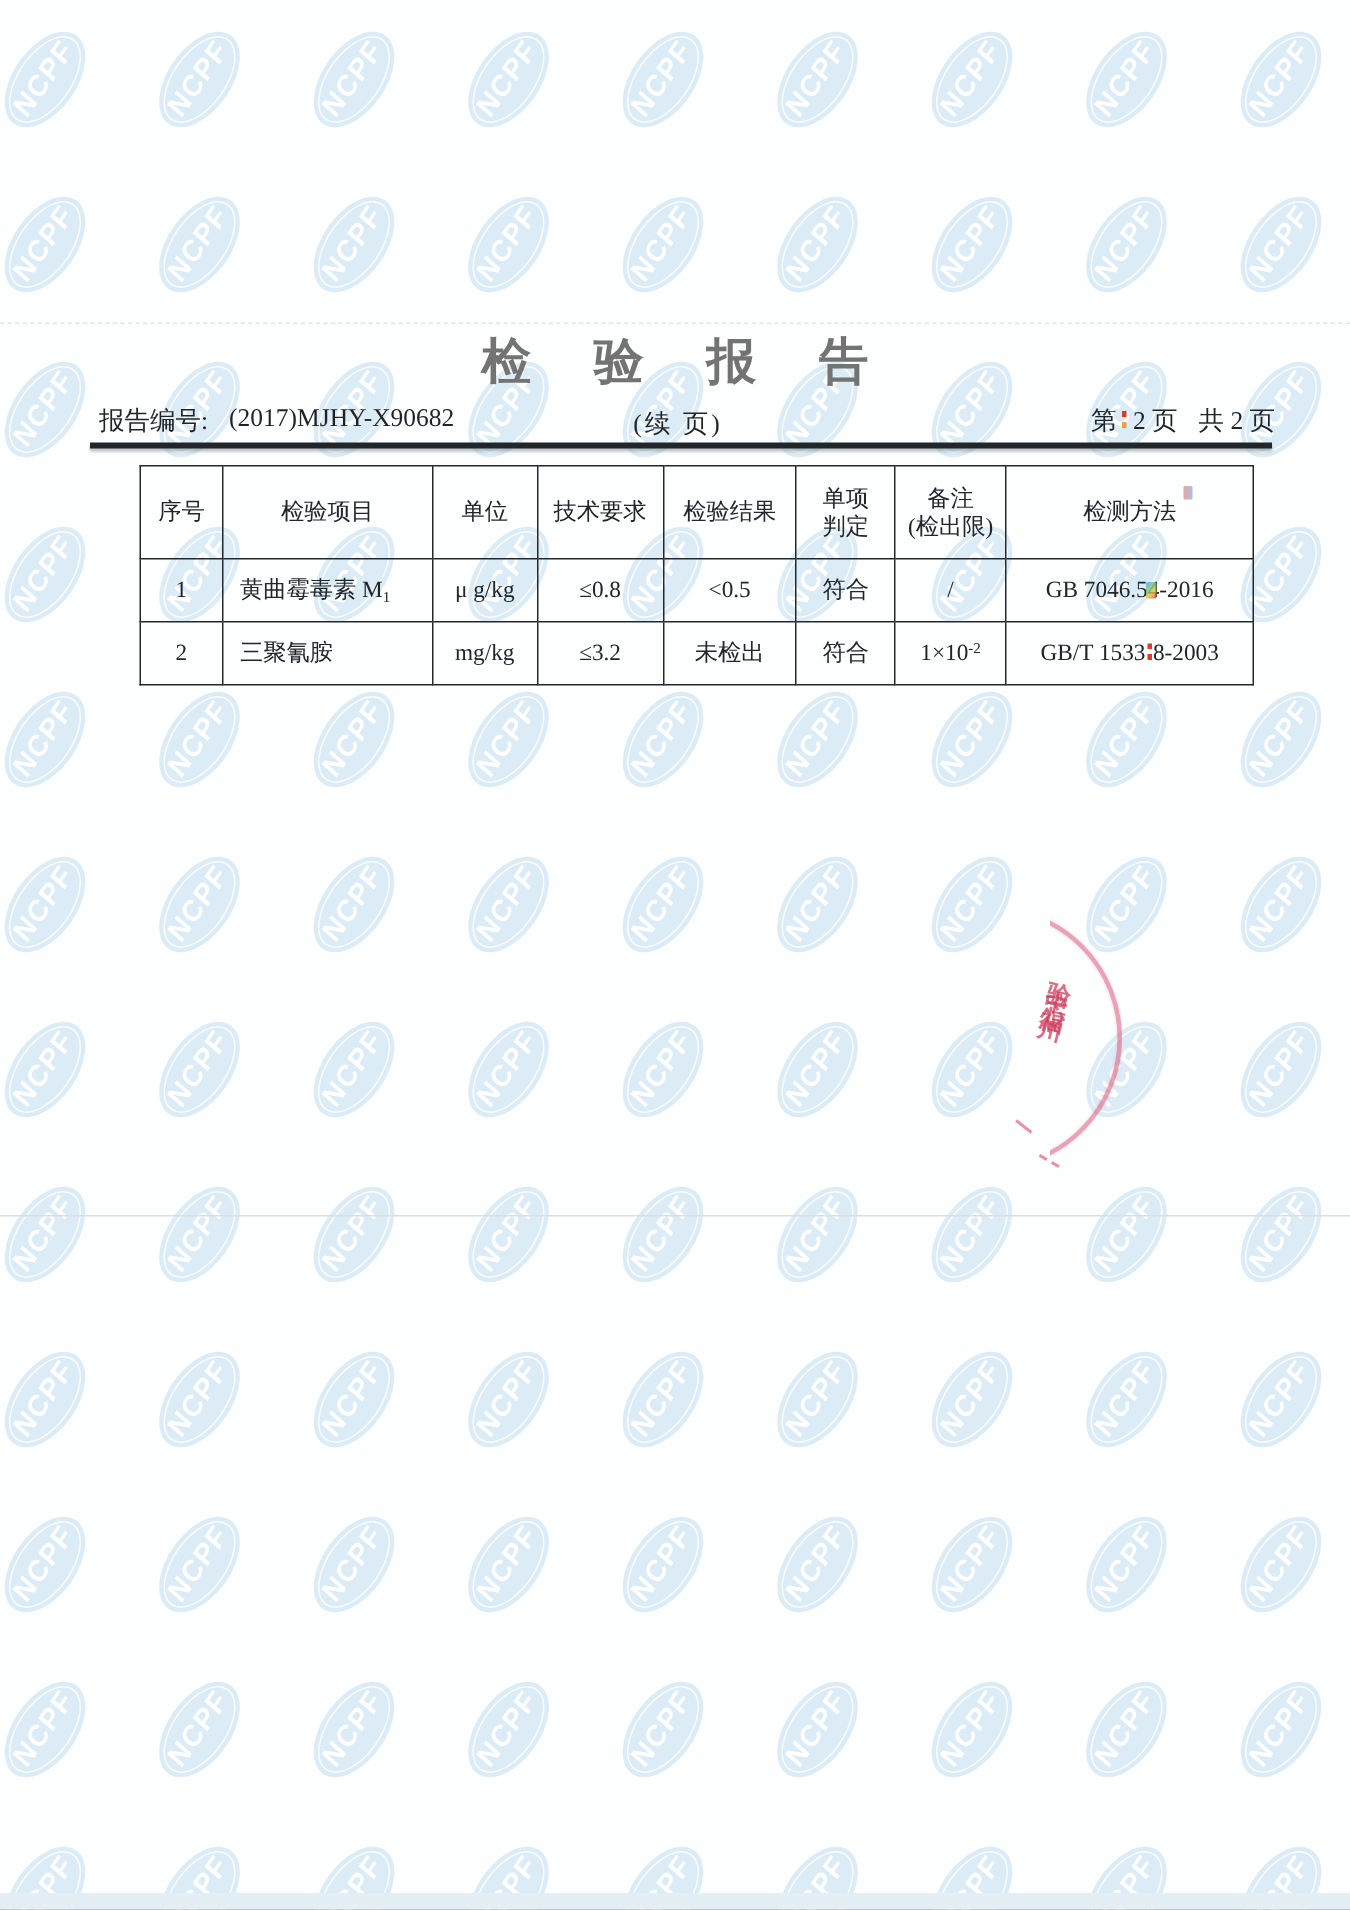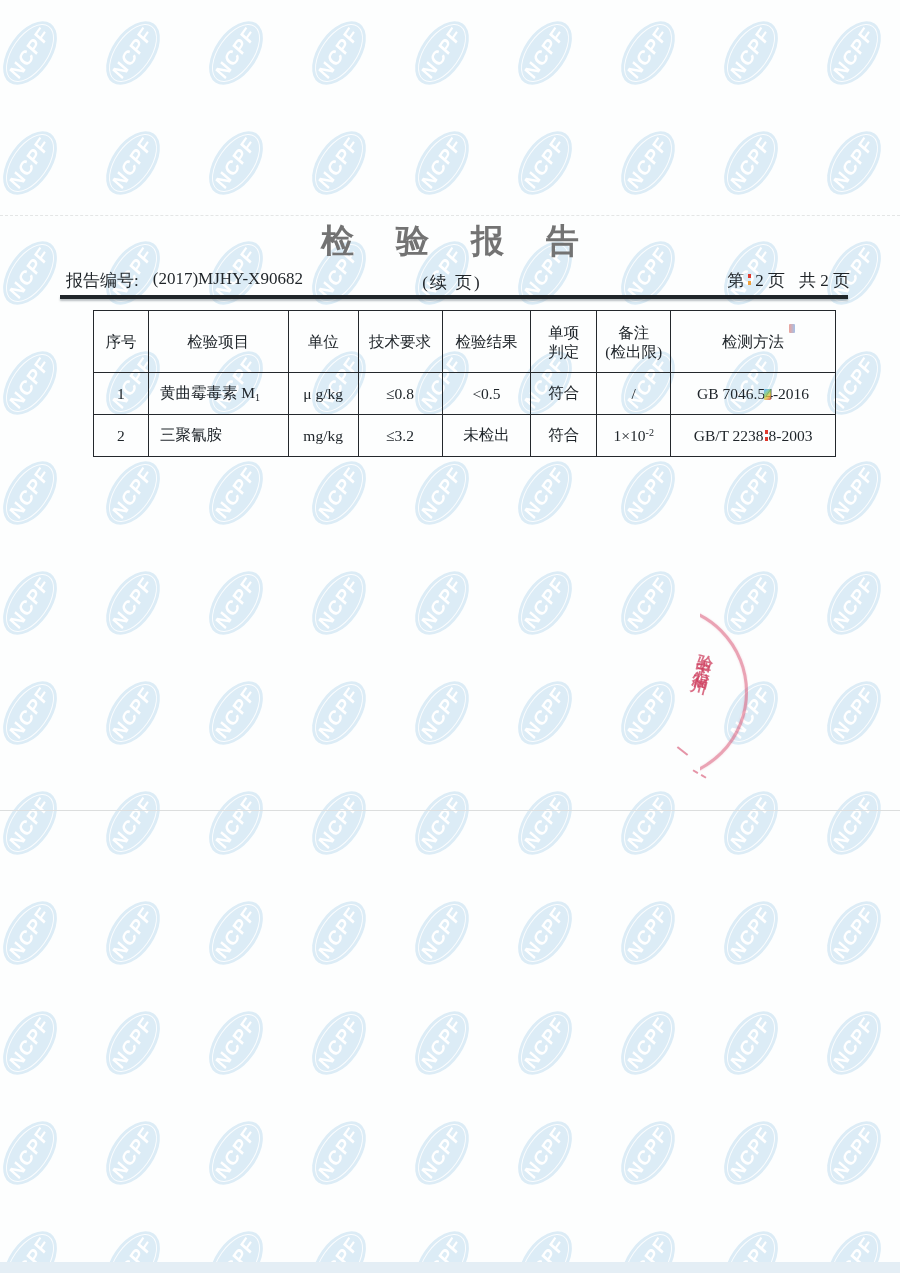--- a/index.html
+++ b/index.html
@@ -507,21 +507,21 @@
           <span>三聚氰胺</span><sub></sub>
         </td>
         <td>mg/kg</td>
         <td>≤3.2</td>
         <td>未检出</td>
         <td>符合</td>
         <td>
           <span>1×10</span><sup>-2</sup>
         </td>
         <td>
-          <span>GB/T 2238</span><span class="art-colon-red"></span><span>8-2003</span>
+          <span>GB/T 1533</span><span class="art-colon-red"></span><span>8-2003</span>
         </td>
       </tr>
     </tbody>
   </table>
 
 
   <div class="stamp-wrap">
     <div class="stamp-circle"></div>
   </div>
   <div class="stamp-text">验中心福州</div>

